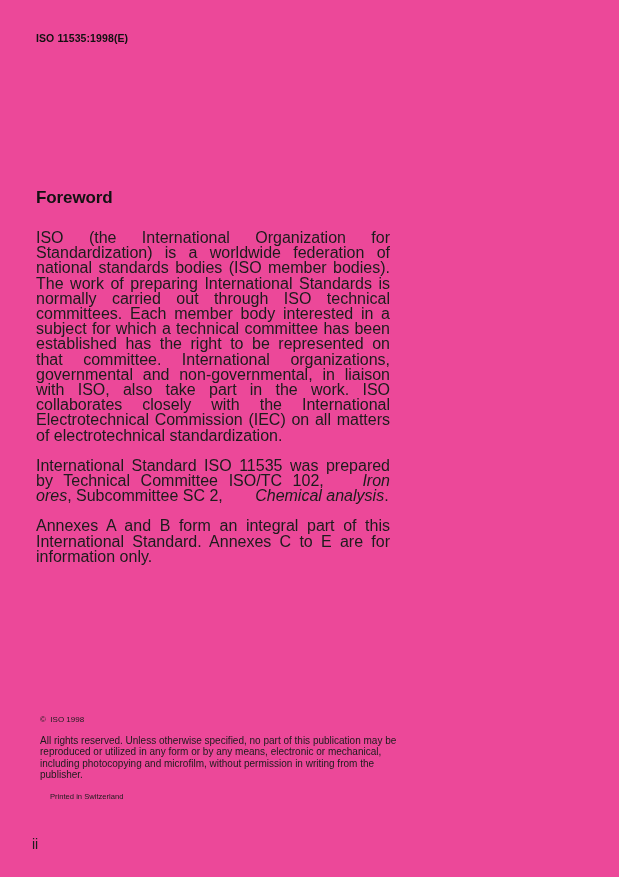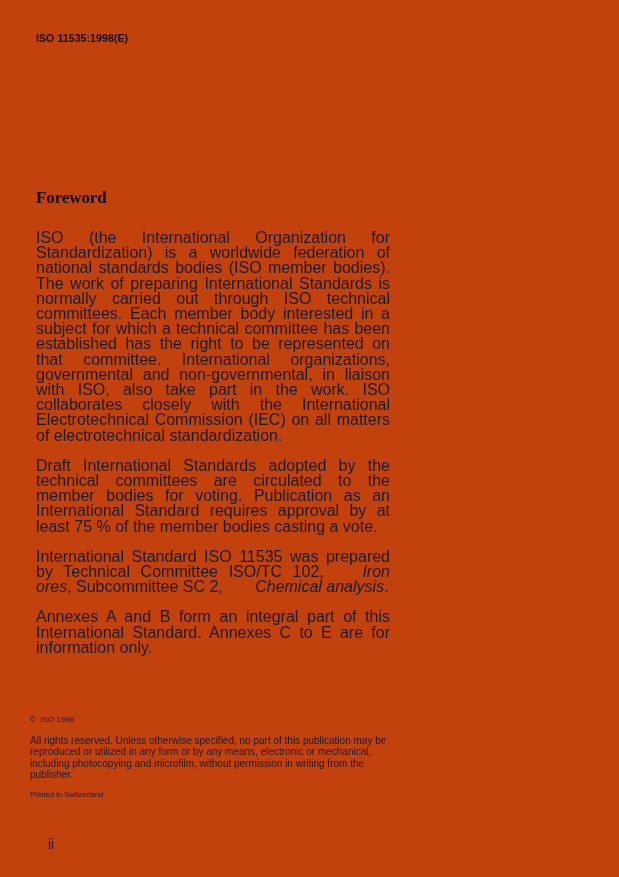--- a/index.html
+++ b/index.html
@@ -10,21 +10,21 @@
   body {
     font-family: "Liberation Sans", sans-serif;
     color: #1a1a1a;
     -webkit-font-smoothing: antialiased;
   }
 
   .page {
     position: relative;
     width: 619px;
     height: 877px;
-    background: #c2410c;
+    background: #ec4899;
     overflow: hidden;
     box-sizing: border-box;
   }
 
   
   .running-header {
     position: absolute;
     left: 36px;
     top: 32px;
     font-size: 10.5px;
@@ -40,39 +40,38 @@
     top: 188px;
     width: 354px;
   }
 
   .section-title {
     font-size: 17px;
     font-weight: bold;
     color: #111111;
     margin: 0 0 22px 0;
     letter-spacing: -0.1px;
-    font-family: Liberation Serif, serif;
   }
 
   .para {
     font-size: 16px;
     line-height: 15.2px;
     text-align: justify;
     text-justify: inter-word;
     margin: 0 0 15px 0;
     color: #1c1c1c;
   }
   .para:last-child { margin-bottom: 4px; }
 
   .para i { font-style: italic; margin-left: 28px; }
 
   
   .imprint {
     position: absolute;
-    left: 30px;
+    left: 40px;
     top: 714px;
     width: 370px;
   }
 
   .copyright-line {
     font-size: 8px;
     line-height: 12px;
     color: #1c1c1c;
     margin: 0 0 9px 0;
     white-space: pre;
@@ -94,45 +93,44 @@
     font-size: 7.6px;
     line-height: 11.4px;
     color: #1c1c1c;
     white-space: pre;
   }
 
   .printed-line {
     font-size: 7.6px;
     line-height: 11.4px;
     color: #1c1c1c;
-    margin: 0;
+    margin: 10px;
   }
 
   
   .folio {
     position: absolute;
-    left: 48px;
+    left: 32px;
     top: 836px;
     font-size: 14px;
     color: #1c1c1c;
   }
 </style>
 </head>
 <body>
 
 <div class="page">
 
   <div class="running-header">ISO 11535:1998(E)</div>
 
   <div class="content">
 
     <h1 class="section-title">Foreword</h1>
 
     <p class="para">ISO (the International Organization for Standardization) is a worldwide federation of national standards bodies (ISO member bodies). The work of preparing International Standards is normally carried out through ISO technical committees. Each member body interested in a subject for which a technical committee has been established has the right to be represented on that committee. International organizations, governmental and non-governmental, in liaison with ISO, also take part in the work. ISO collaborates closely with the International Electrotechnical Commission (IEC) on all matters of electrotechnical standardization.</p>
-    <p class="para">Draft International Standards adopted by the technical committees are circulated to the member bodies for voting. Publication as an International Standard requires approval by at least 75 % of the member bodies casting a vote.</p>
     <p class="para">International Standard ISO 11535 was prepared by Technical Committee ISO/TC 102, <i>Iron ores</i>, Subcommittee SC 2, <i>Chemical analysis</i>.</p>
     <p class="para">Annexes A and B form an integral part of this International Standard. Annexes C to E are for information only.</p>
 
   </div>
 
   <div class="imprint">
 
     <div class="copyright-line">©  ISO 1998</div>
 
     <div class="rights-text">All rights reserved. Unless otherwise specified, no part of this publication may be reproduced or utilized in any form or by any means, electronic or mechanical, including photocopying and microfilm, without permission in writing from the publisher.</div>

